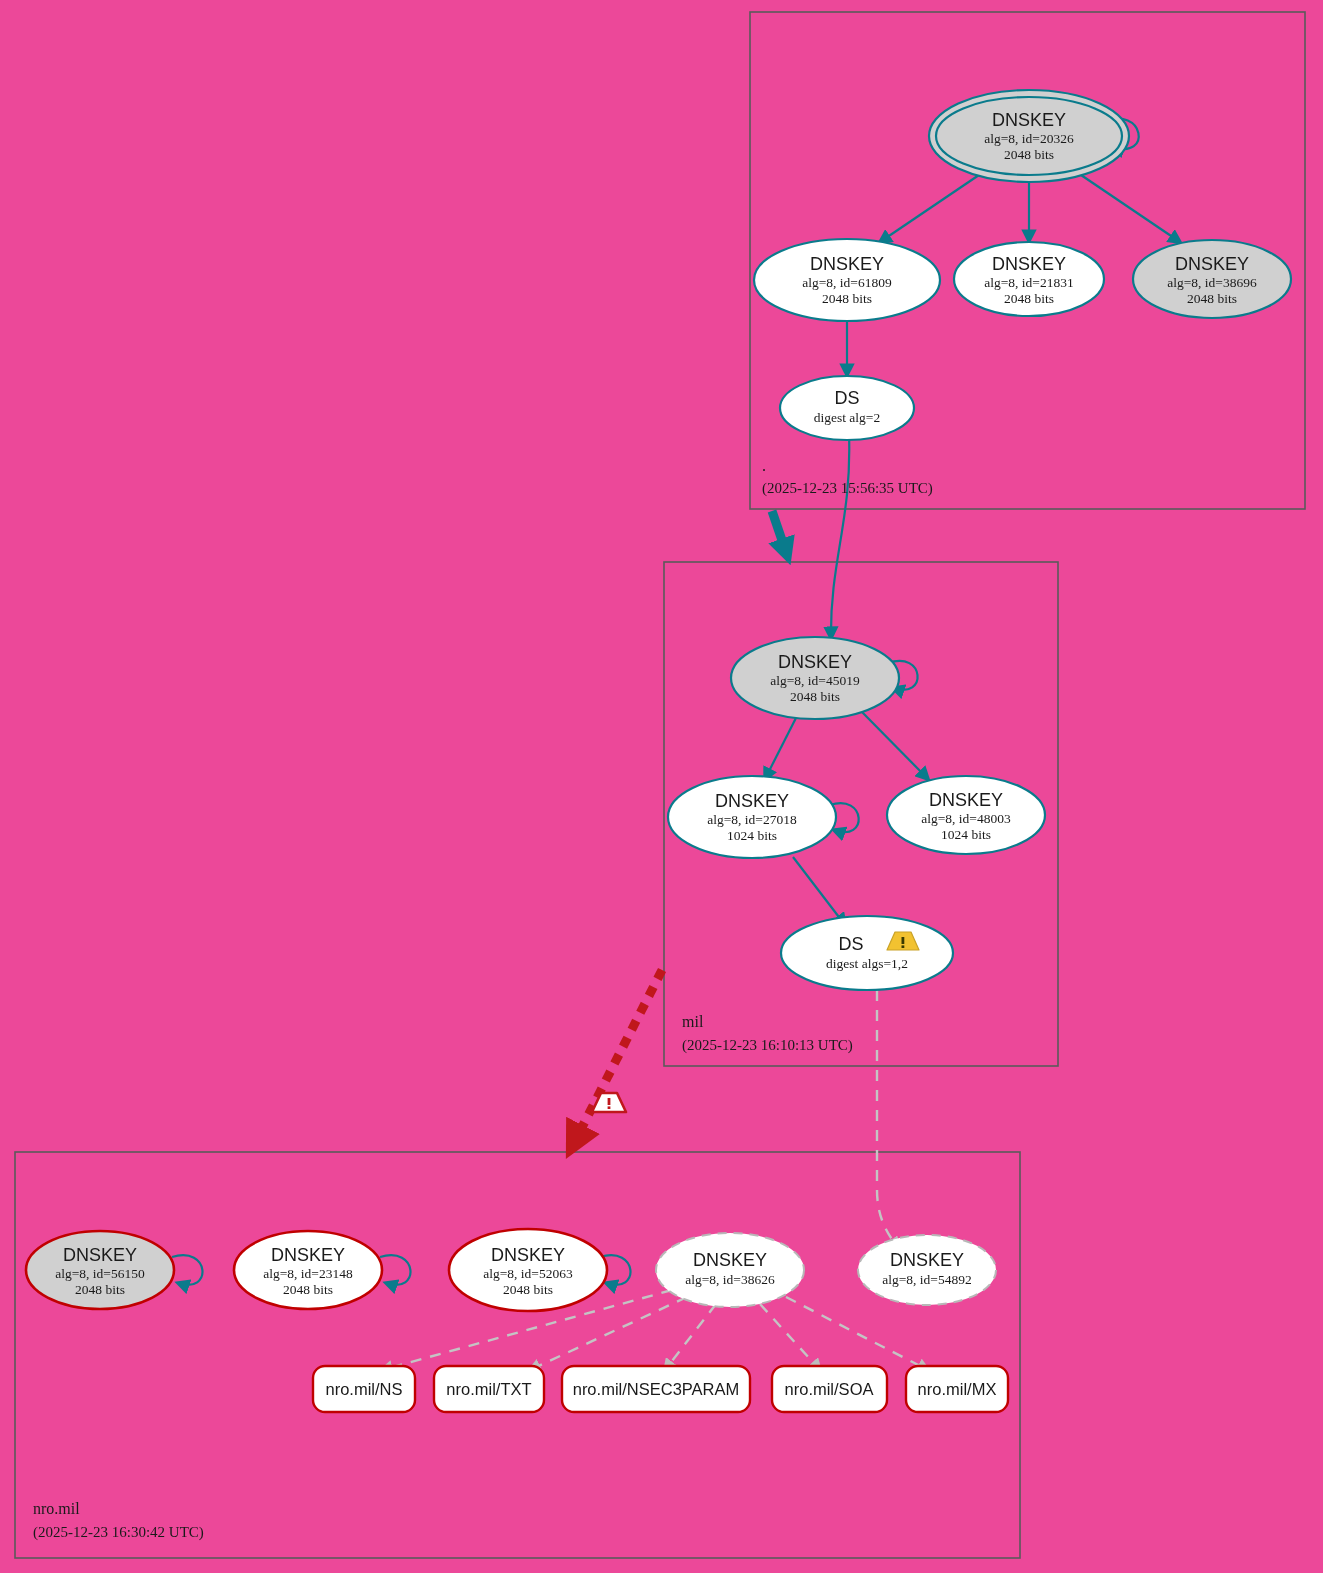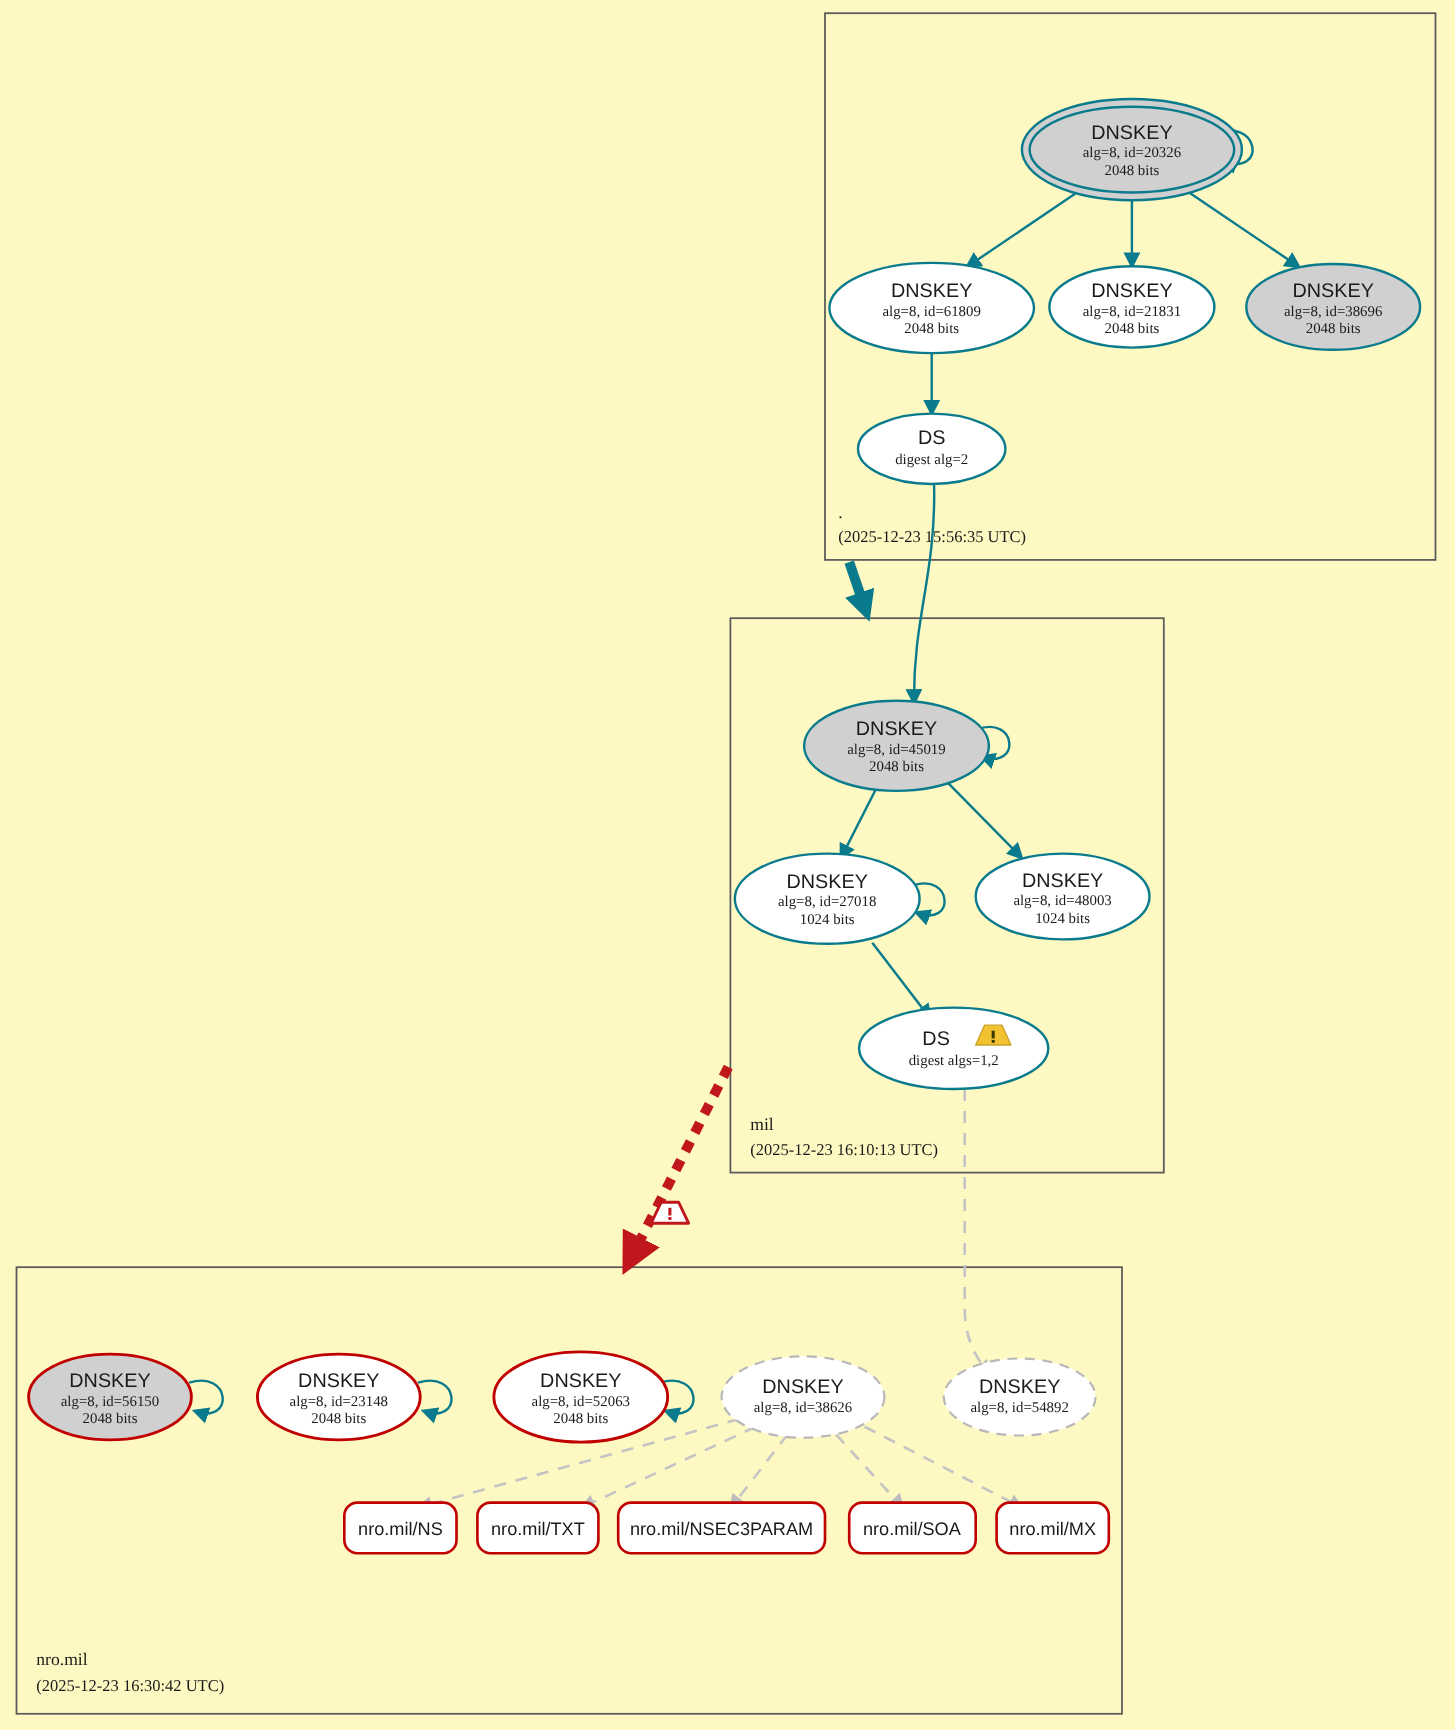--- a/index.html
+++ b/index.html
@@ -7,21 +7,21 @@
     padding: 0;
     background: #ffffff;
   }
   body {
     font-family: "Liberation Sans", sans-serif;
   }
   #canvas {
     position: relative;
     width: 1323px;
     height: 1573px;
-    background: #fef9c3;
+    background: #ec4899;
     overflow: hidden;
   }
   svg.layer {
     position: absolute;
     left: 0;
     top: 0;
     width: 1323px;
     height: 1573px;
     overflow: visible;
   }

